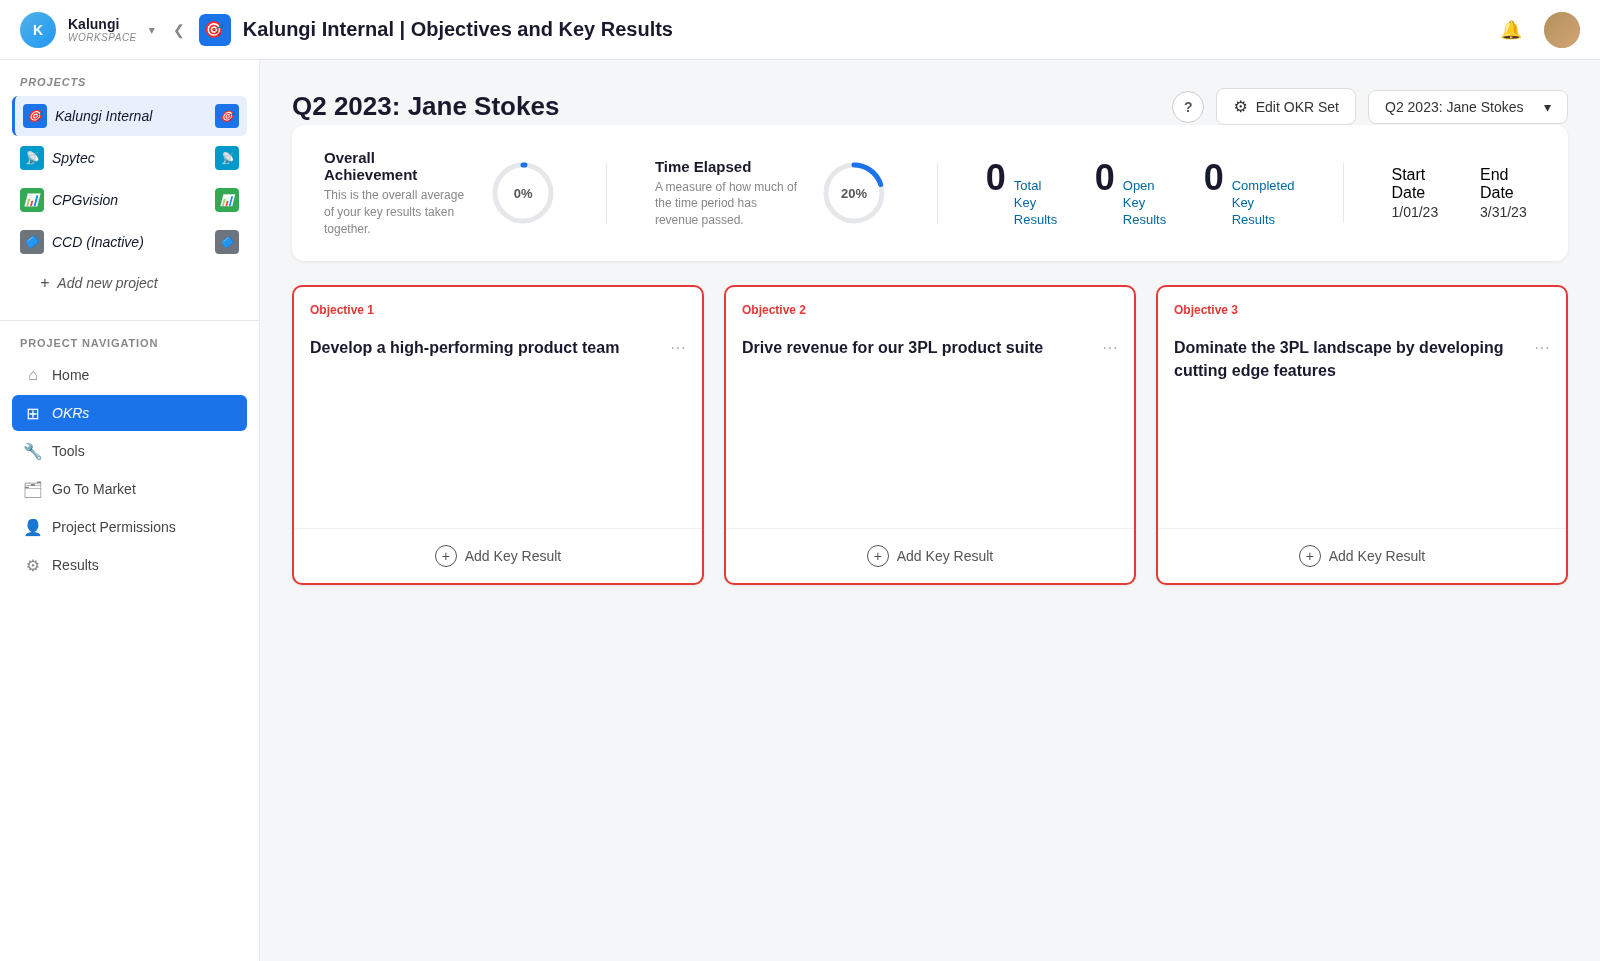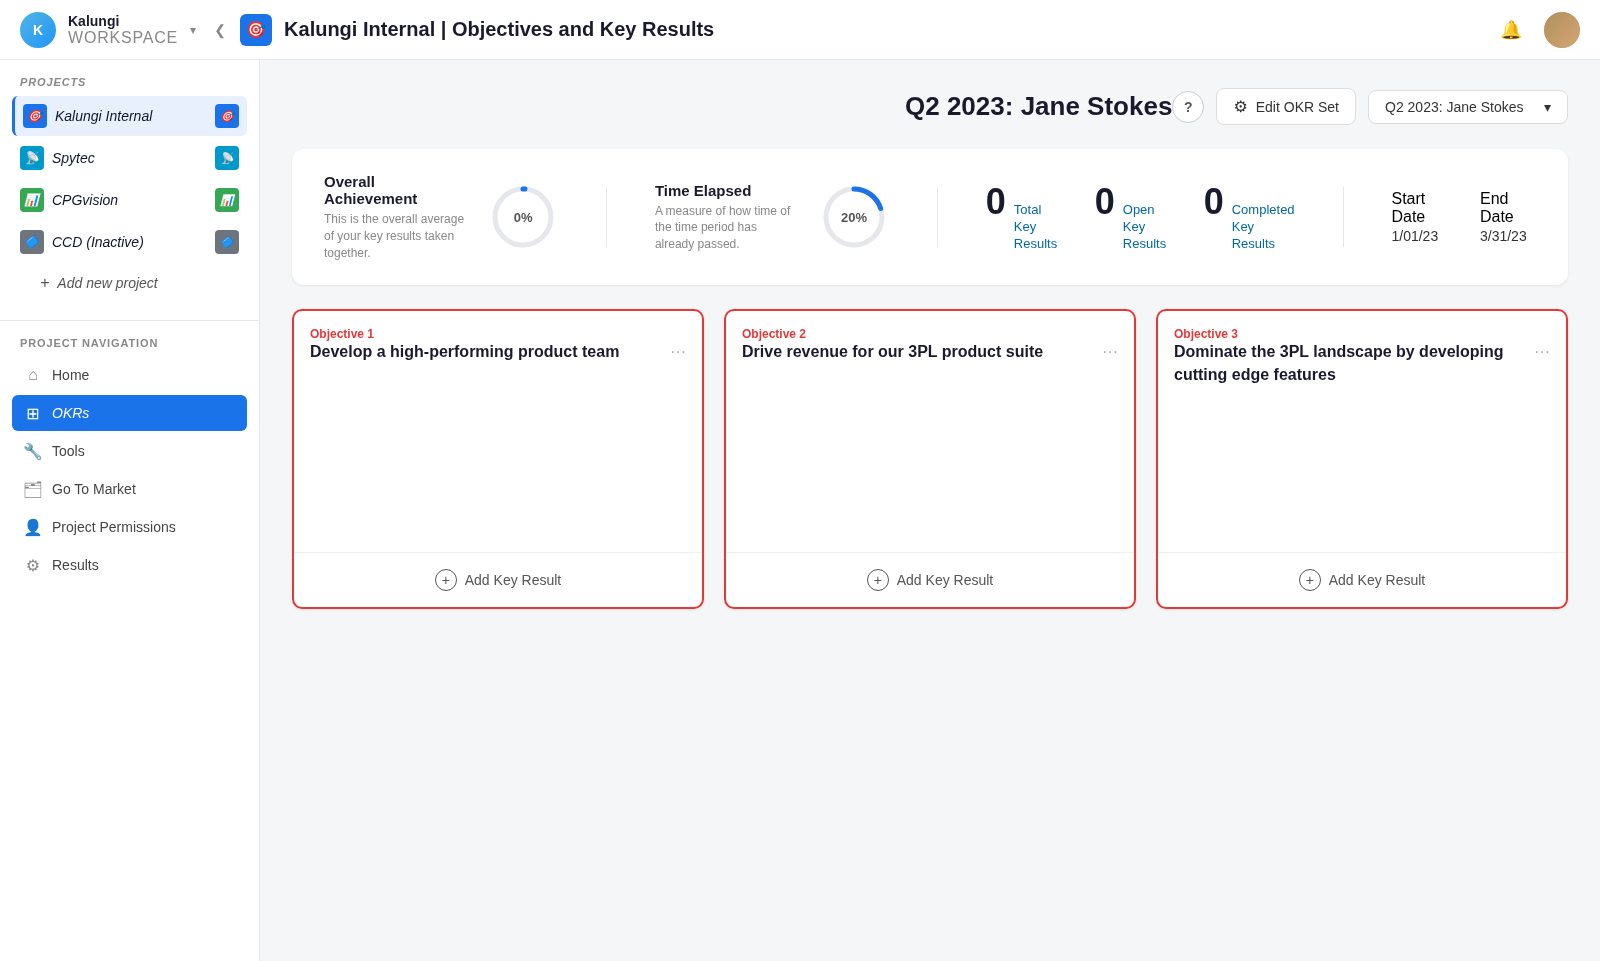--- a/index.html
+++ b/index.html
@@ -4,21 +4,21 @@
   <style>
     * { box-sizing: border-box; margin: 0; padding: 0; }
     body { font-family: -apple-system, BlinkMacSystemFont, 'Segoe UI', sans-serif; background: #f5f6f8; display: flex; flex-direction: column; height: 961px; overflow: hidden; }
 
     
     .topbar { height: 60px; background: #fff; border-bottom: 1px solid #e5e7eb; display: flex; align-items: center; justify-content: space-between; padding: 0 20px; flex-shrink: 0; }
     .topbar-left { display: flex; align-items: center; gap: 12px; }
     .workspace-avatar { width: 36px; height: 36px; border-radius: 50%; background: linear-gradient(135deg, #4fb3e8, #2196f3); display: flex; align-items: center; justify-content: center; color: #fff; font-weight: 700; font-size: 14px; }
     .workspace-info { display: flex; flex-direction: column; }
     .workspace-name { font-weight: 600; font-size: 14px; color: #1a1a2e; }
-    .workspace-label { font-size: 16px; color: #888; letter-spacing: 0.05em; }
+    .workspace-label { font-size: 10px; color: #888; letter-spacing: 0.05em; font-style: italic; }
     .workspace-chevron { color: #888; font-size: 12px; cursor: pointer; }
     .sidebar-toggle { width: 24px; height: 24px; display: flex; align-items: center; justify-content: center; color: #888; cursor: pointer; font-size: 14px; }
 
     .page-header { display: flex; align-items: center; gap: 12px; flex: 1; padding-left: 8px; }
     .page-icon { width: 32px; height: 32px; background: #1a73e8; border-radius: 6px; display: flex; align-items: center; justify-content: center; color: #fff; font-size: 16px; }
     .page-title { font-size: 20px; font-weight: 700; color: #1a1a2e; }
 
     .topbar-right { display: flex; align-items: center; gap: 16px; }
     .notification-btn { width: 32px; height: 32px; display: flex; align-items: center; justify-content: center; cursor: pointer; color: #555; font-size: 18px; }
     .user-avatar { width: 36px; height: 36px; border-radius: 50%; background: #c0a882; display: flex; align-items: center; justify-content: center; color: #fff; font-size: 14px; font-weight: 600; cursor: pointer; overflow: hidden; }
@@ -53,21 +53,21 @@
     .nav-item-label { font-size: 14px; font-weight: 500; }
     .nav-item:not(.active) .nav-item-label { color: #444; }
     .nav-item.active .nav-item-label { color: #fff; font-style: italic; }
     .nav-icon { width: 18px; height: 18px; display: flex; align-items: center; justify-content: center; font-size: 16px; flex-shrink: 0; }
     .nav-item:not(.active) .nav-icon { color: #888; }
     .nav-item.active .nav-icon { color: #fff; }
 
     
     .main-content { flex: 1; overflow-y: auto; padding: 28px 32px; background: #f5f6f8; }
 
-    .content-header { display: flex; align-items: center; justify-content: flex-end; margin-bottom: 24px; }
+    .content-header { display: flex; align-items: center; justify-content: space-between; }
     .content-title { font-size: 26px; font-weight: 700; color: #1a1a2e; }
     .content-actions { display: flex; align-items: center; gap: 12px; }
     .help-btn { width: 32px; height: 32px; border-radius: 50%; border: 1px solid #ccc; background: #fff; display: flex; align-items: center; justify-content: center; cursor: pointer; color: #555; font-size: 14px; font-weight: 600; }
     .edit-okr-btn { display: flex; align-items: center; gap: 8px; padding: 8px 16px; background: #fff; border: 1px solid #ddd; border-radius: 8px; cursor: pointer; font-size: 14px; font-weight: 500; color: #333; }
     .period-selector { display: flex; align-items: center; gap: 8px; padding: 8px 16px; background: #fff; border: 1px solid #ddd; border-radius: 8px; cursor: pointer; font-size: 14px; font-weight: 500; color: #333; min-width: 200px; justify-content: space-between; }
 
     
     .stats-card { background: #fff; border-radius: 12px; padding: 24px 32px; margin-bottom: 24px; display: flex; align-items: center; gap: 48px; box-shadow: 0 1px 3px rgba(0,0,0,0.08); }
 
     .stat-group { display: flex; align-items: center; gap: 20px; }
@@ -93,21 +93,21 @@
     .dates-group { display: flex; gap: 28px; }
     .date-item { display: flex; flex-direction: column; gap: 2px; }
     .date-label { font-size: 16px; color: #000000; font-weight: 500; }
     .date-value { font-size: 14px; color: #333; font-weight: 500; }
 
     
     .objectives-grid { display: grid; grid-template-columns: repeat(3, 1fr); gap: 20px; }
 
     .objective-card { background: #fff; border-radius: 10px; border: 2px solid #e53935; box-shadow: 0 1px 3px rgba(0,0,0,0.08); overflow: hidden; min-height: 300px; display: flex; flex-direction: column; }
     .objective-header { padding: 16px 16px 12px; }
-    .objective-number { font-size: 12px; color: #e53935; font-weight: 600; margin-bottom: 0; }
+    .objective-number { font-size: 12px; color: #e53935; font-weight: 600; margin-bottom: 20px; }
     .objective-title-row { display: flex; align-items: flex-start; justify-content: space-between; gap: 8px; }
     .objective-title { font-size: 16px; font-weight: 700; color: #1a1a2e; line-height: 1.4; flex: 1; }
     .objective-dots { color: #aaa; font-size: 16px; cursor: pointer; flex-shrink: 0; padding-top: 2px; }
 
     .objective-body { flex: 1; padding: 8px 16px; }
 
     .add-key-result { display: flex; align-items: center; justify-content: center; gap: 8px; padding: 16px; color: #555; font-size: 14px; cursor: pointer; border-top: 1px solid #f0f0f0; }
     .add-icon { width: 22px; height: 22px; border-radius: 50%; border: 1.5px solid #555; display: flex; align-items: center; justify-content: center; font-size: 14px; color: #555; }
   </style>
 </head>
@@ -245,21 +245,21 @@
           </svg>
           <span class="progress-label">0%</span>
         </div>
       </div>
 
       <div class="stat-divider"></div>
 
       <div class="stat-group">
         <div class="stat-text">
           <div class="stat-title">Time Elapsed</div>
-          <div class="stat-desc">A measure of how time of the time period has already passed.</div>
+          <div class="stat-desc">A measure of how much of the time period has revenue passed.</div>
         </div>
         <div class="time-circle">
           <svg width="70" height="70" viewBox="0 0 70 70">
             <circle cx="35" cy="35" r="28" fill="none" stroke="#e5e7eb" stroke-width="5"></circle>
             <circle cx="35" cy="35" r="28" fill="none" stroke="#1a73e8" stroke-width="5" stroke-dasharray="35.2 140.8" stroke-linecap="round"></circle>
           </svg>
           <span class="time-label">20%</span>
         </div>
       </div>
 

